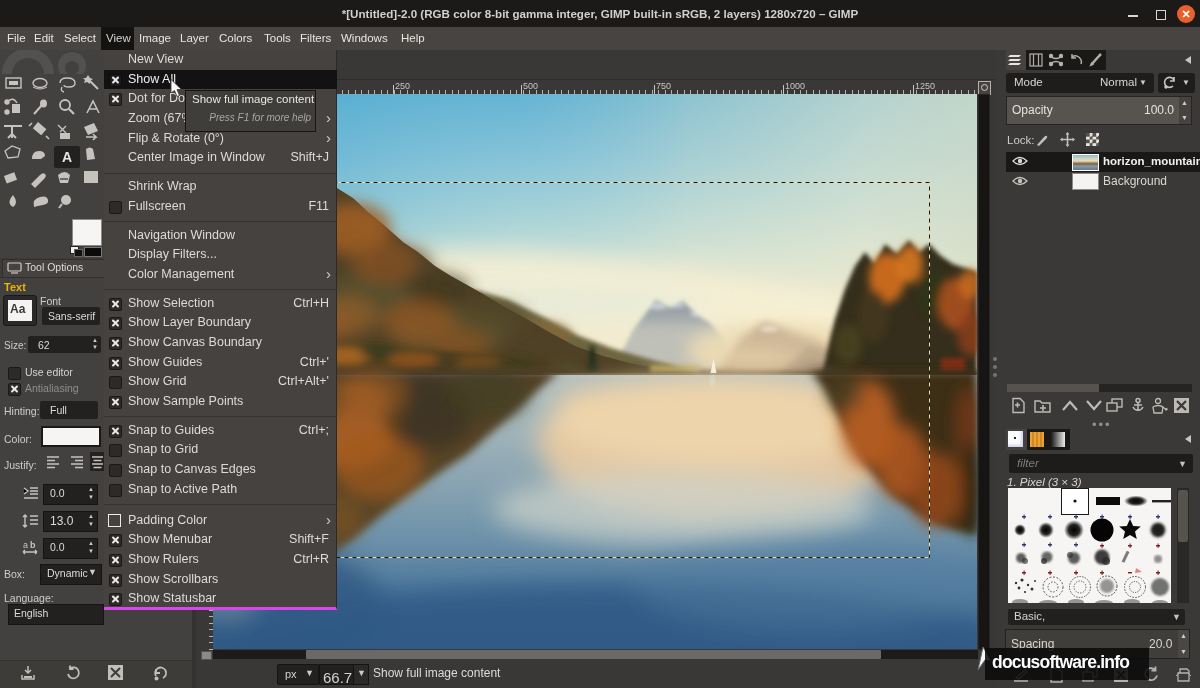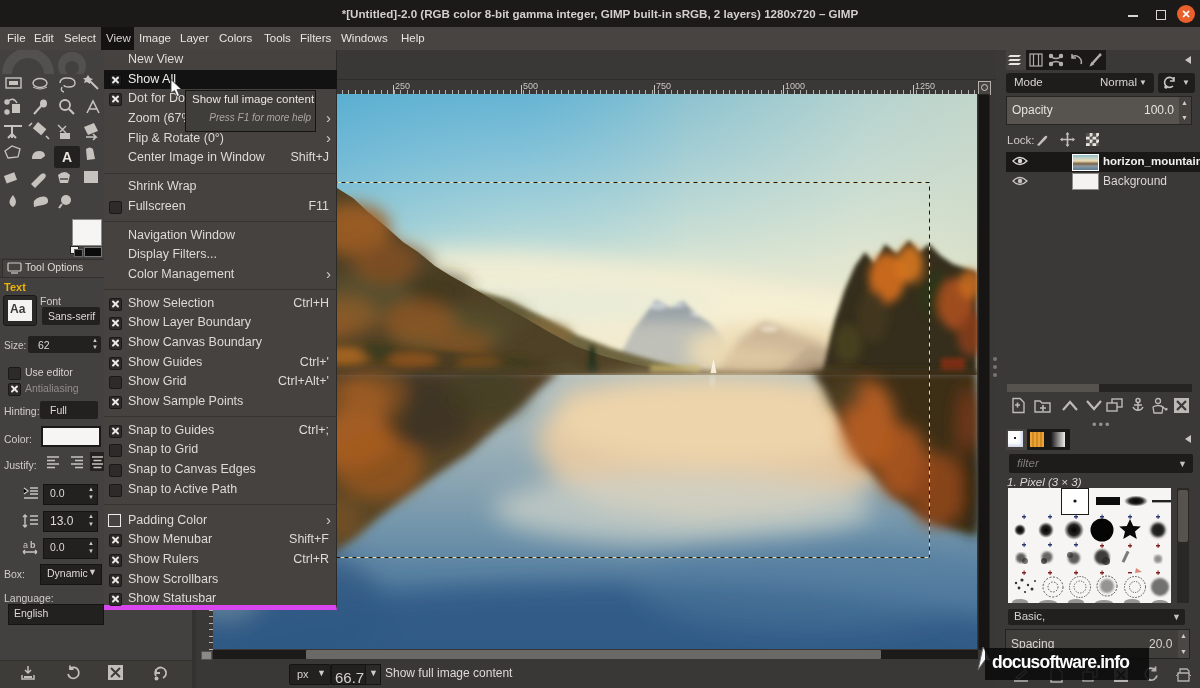--- a/index.html
+++ b/index.html
@@ -238,21 +238,21 @@
   </div>
 
   <div class="ab" style="left:782px;top:44px;width:12px;height:556px;background:#272524"></div>
   <div class="ab" style="left:783px;top:45px;width:10px;height:554px;background:#161514;border-radius:2px"></div>
 
   <div class="ab" style="left:17px;top:600px;width:765px;height:9px;background:#1d1b1a"></div>
   <div class="ab" style="left:110px;top:600px;width:575px;height:9px;background:#6b6966;border-radius:1px"></div>
 
   <div class="ab" style="left:5px;top:601px;width:11px;height:9px;background:#8c8a87;border:1px solid #55534f;box-sizing:border-box"></div>
 
-  <div class="ab" style="left:12px;top:610px;width:800px;height:18px;background:#3a3837">
+  <div class="ab" style="left:0;top:610px;width:800px;height:18px;background:#3a3837">
     <div class="ab" style="left:81px;top:4px;width:40px;height:19px;background:#232120;border:1px solid #161413;border-radius:2px">
       <span class="ab" style="left:7px;top:3px;font-size:11px;color:#d6d3cf">px</span>
       <span class="ab" style="right:4px;top:3px;font-size:9px;color:#cfccc8">▼</span>
     </div>
     <div class="ab" style="left:123px;top:4px;width:34px;height:19px;background:#232120;border:1px solid #161413">
       <span class="ab" style="left:3px;top:4px;font-size:15px;color:#d6d3cf;white-space:nowrap">66.7 %</span>
     </div>
     <div class="ab" style="left:157px;top:4px;width:14px;height:19px;background:#2c2a28;border:1px solid #161413">
       <span class="ab" style="left:3px;top:3px;font-size:9px;color:#cfccc8">▼</span>
     </div>
@@ -680,21 +680,21 @@
         <path d="M1,9 l3,-3 M16,9 l-3,-3" stroke-width="1"></path>
       </svg>
 </div>
 
 <div class="ab" style="left:993px;top:357px;width:5px;height:26px">
   <div style="width:4px;height:4px;border-radius:50%;background:#78756f;margin-bottom:4px"></div>
   <div style="width:4px;height:4px;border-radius:50%;background:#78756f;margin-bottom:4px"></div>
   <div style="width:4px;height:4px;border-radius:50%;background:#78756f"></div>
 </div>
 
-<div class="ab" id="viewmenu" style="left:104px;top:50px;width:233px;height:560px;background:#454240;border-right:1px solid #2c2a28;border-bottom:5px solid #d946ef;box-sizing:border-box">
+<div class="ab" id="viewmenu" style="left:104px;top:50px;width:233px;height:560px;background:#454240;border-right:1px solid #2c2a28;border-bottom:3px solid #d946ef;box-sizing:border-box">
   <div class="mrow" style="top:0.2px">
         <span class="lbl">New View</span>
       </div>
   <div class="mrow" style="top:19.8px;background:#121212">
         <span class="mck ck on" style="background:#1c1c1c;border-color:#0c0c0c">
           <i></i>
           <b></b>
         </span>
         <span class="lbl" style="color:#f0eeea">Show All</span>
       </div>

